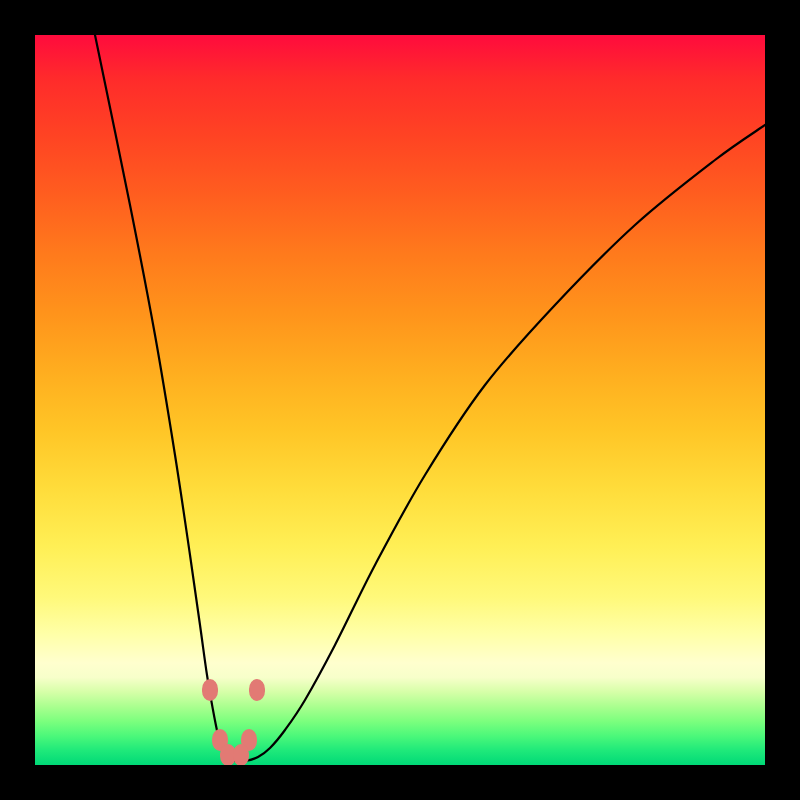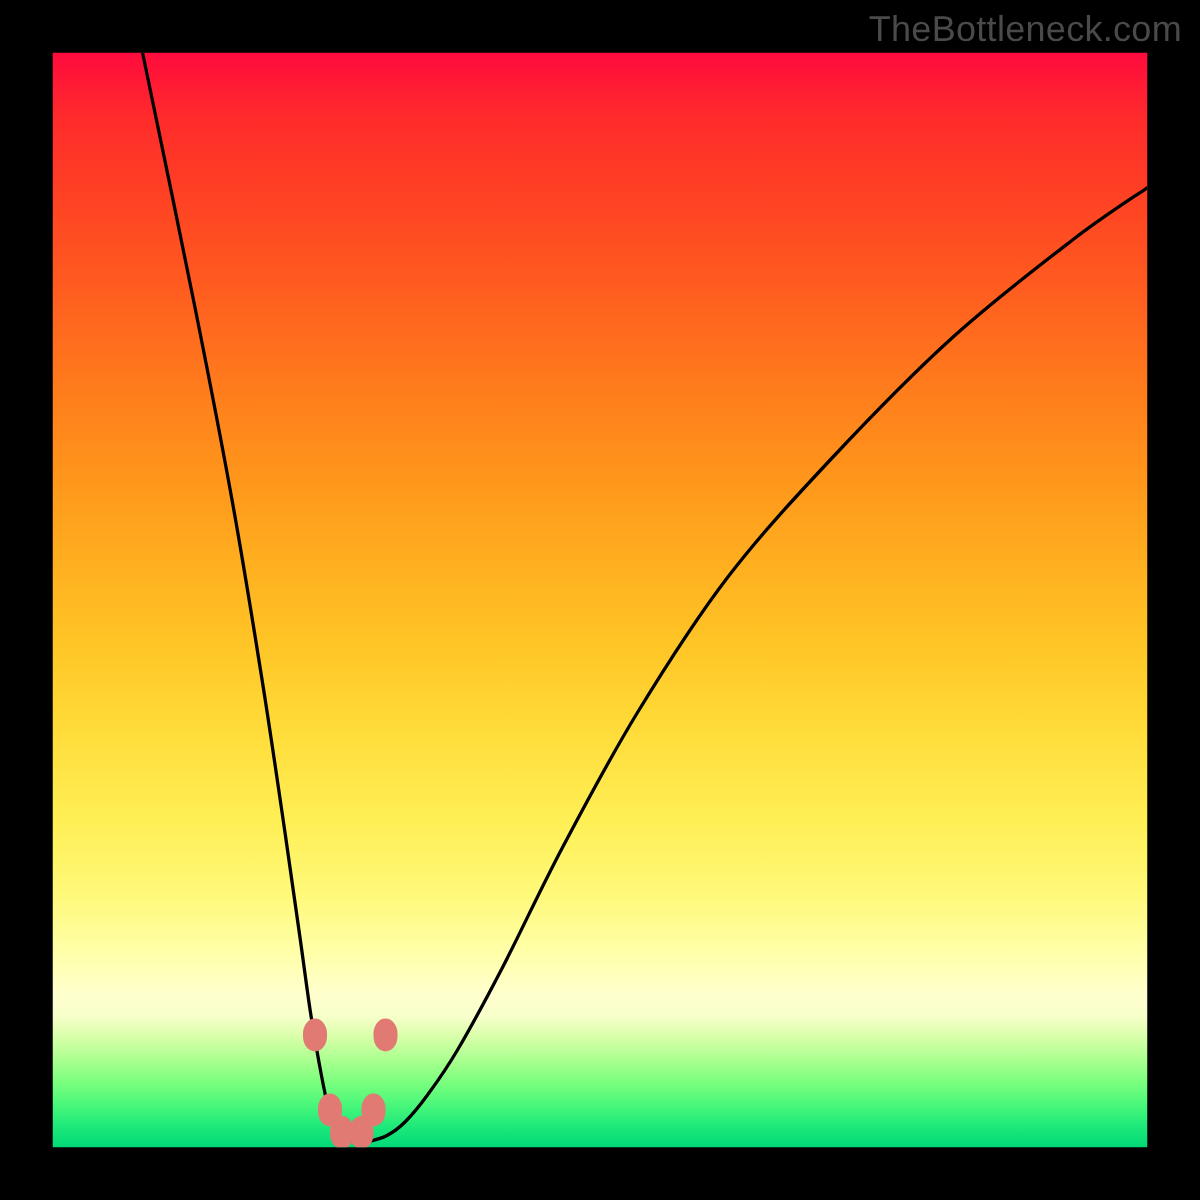--- a/index.html
+++ b/index.html
@@ -67,21 +67,20 @@
     inset: 0;
     width: 100%;
     height: 100%;
   }
 </style>
 </head>
 <body>
 
 <div class="stage">
 
-  <div class="watermark">TheBottleneck.com</div>
 
   <div class="plot-area">
     <div class="gradient"></div>
 
     <svg class="curve" viewBox="0 0 730 730" preserveAspectRatio="none">
       <path id="curve-path" d="M 60 0 C 65.83333333333333 28.333333333333332, 85 120, 95 170 C 105 220, 112.5 258.3333333333333, 120 300 C 127.5 341.6666666666667, 134.16666666666666 383.3333333333333, 140 420 C 145.83333333333334 456.6666666666667, 150.83333333333334 491.6666666666667, 155 520 C 159.16666666666666 548.3333333333334, 162.16666666666666 570, 165 590 C 167.83333333333334 610, 169.83333333333334 625.8333333333334, 172 640 C 174.16666666666666 654.1666666666666, 176.16666666666666 665, 178 675 C 179.83333333333334 685, 181.5 693.3333333333334, 183 700 C 184.5 706.6666666666666, 185.5 711.3333333333334, 187 715 C 188.5 718.6666666666666, 189.83333333333334 720.1666666666666, 192 722 C 194.16666666666666 723.8333333333334, 197 725.3333333333334, 200 726 C 203 726.6666666666666, 206.16666666666666 726.6666666666666, 210 726 C 213.83333333333334 725.3333333333334, 218.83333333333334 724.1666666666666, 223 722 C 227.16666666666666 719.8333333333334, 230.5 717.5, 235 713 C 239.5 708.5, 244.16666666666666 703, 250 695 C 255.83333333333334 687, 261.6666666666667 679.1666666666666, 270 665 C 278.3333333333333 650.8333333333334, 288.3333333333333 632.5, 300 610 C 311.6666666666667 587.5, 325 558.3333333333334, 340 530 C 355 501.6666666666667, 371.6666666666667 470, 390 440 C 408.3333333333333 410, 428.3333333333333 378.3333333333333, 450 350 C 471.6666666666667 321.6666666666667, 495 296.6666666666667, 520 270 C 545 243.33333333333334, 573.3333333333334 214.16666666666666, 600 190 C 626.6666666666666 165.83333333333334, 658.3333333333334 141.66666666666666, 680 125 C 701.6666666666666 108.33333333333333, 721.6666666666666 95.83333333333333, 730 90" fill="none" stroke-width="2.2" stroke-linecap="round" stroke-linejoin="round" stroke="#000000"></path>
       <g id="markers">
           <rect x="167" y="644" width="16" height="22" rx="8" ry="10" fill="#e27a74"></rect>
           <rect x="214" y="644" width="16" height="22" rx="8" ry="10" fill="#e27a74"></rect>
           <rect x="177" y="694" width="16" height="22" rx="8" ry="10" fill="#e27a74"></rect>

